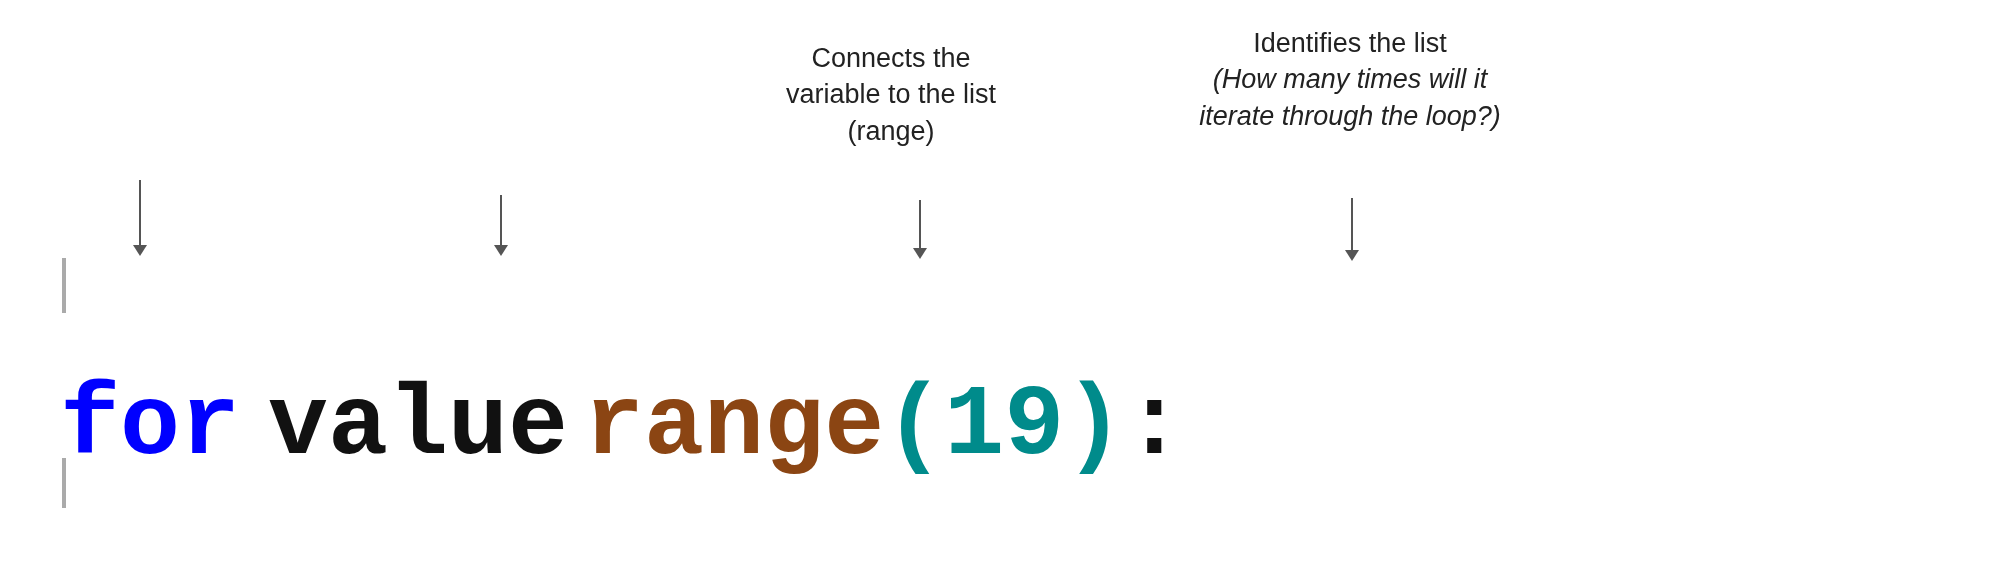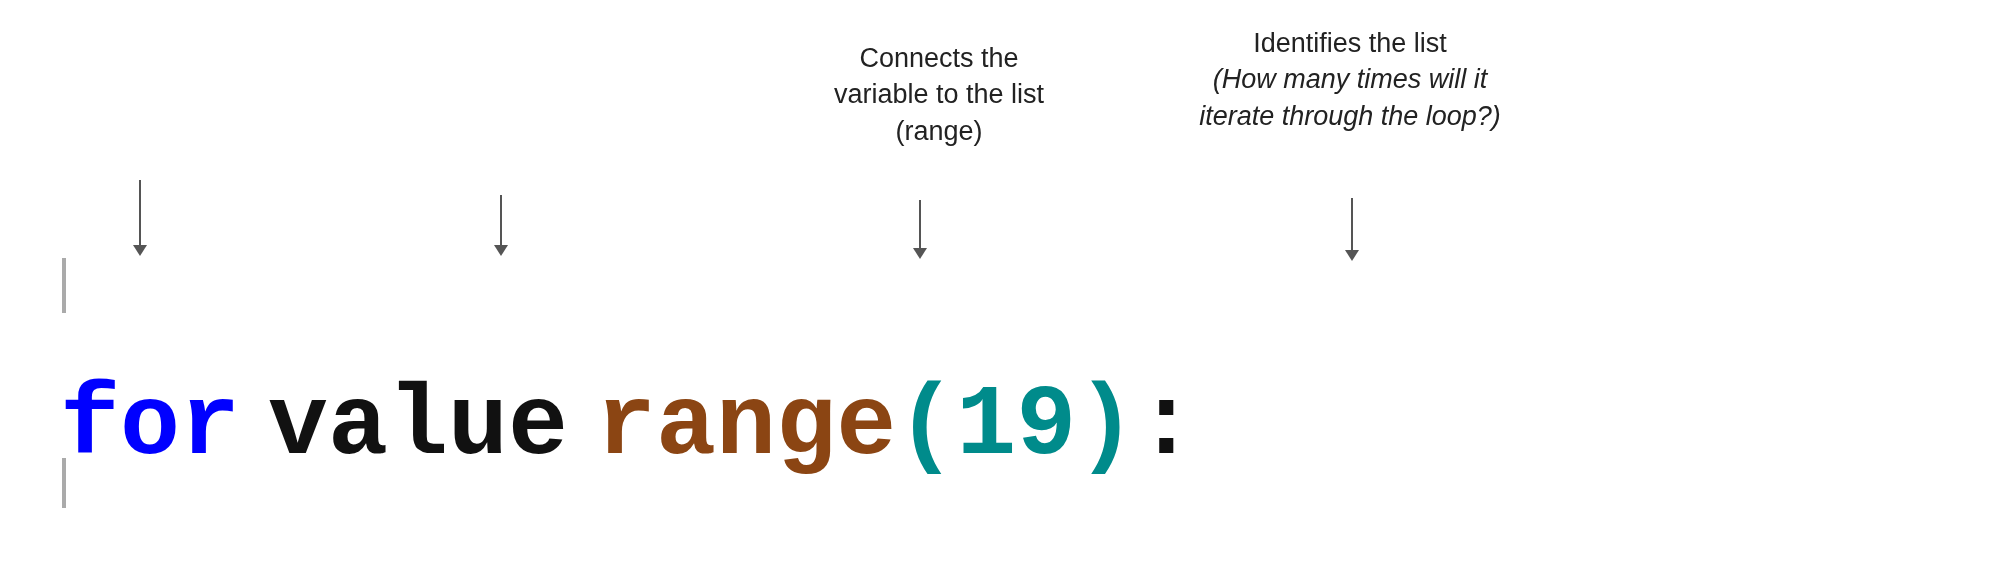--- a/index.html
+++ b/index.html
@@ -73,21 +73,21 @@
     <div class="shaft" style="height: 65px;"></div>
     <div class="arrowhead"></div>
   </div>
 
 
   <div class="arrow-abs" style="left: 494px; top: 195px;">
     <div class="shaft" style="height: 50px;"></div>
     <div class="arrowhead"></div>
   </div>
 
-  <div class="label-box" style="left: 804px; top: 40px; width: 270px;">
+  <div class="label-box" style="left: 756px; top: 40px; width: 270px;">
     <span>Connects the<br>variable to the list<br>(range)</span>
   </div>
 
   <div class="arrow-abs" style="left: 913px; top: 200px;">
     <div class="shaft" style="height: 48px;"></div>
     <div class="arrowhead"></div>
   </div>
 
   <div class="label-box" style="left: 1140px; top: 25px; width: 420px;">
     <span>Identifies the list<br><em>(How many times will it<br>iterate through the loop?)</em></span>
@@ -97,21 +97,21 @@
     <div class="shaft" style="height: 52px;"></div>
     <div class="arrowhead"></div>
   </div>
 
   <div style="position: absolute; left: 62px; top: 258px; width: 4px; height: 55px; background: #aaaaaa;"></div>
 
   <div class="code-display">
 
     <span style="color: #0000ff; margin-right: 28px;">for</span>
 
-    <span style="color: #111111; margin-right: 28px;">value</span>
+    <span style="color: #111111; margin-right: 16px;">value</span>
 
 
     <span style="color: #8B4513;">range</span>
 
     <span style="color: #008B8B;">(19)</span>
 
     <span style="color: #111111;">:</span>
   </div>
 
   <div style="position: absolute; left: 62px; top: 458px; width: 4px; height: 50px; background: #aaaaaa;"></div>

